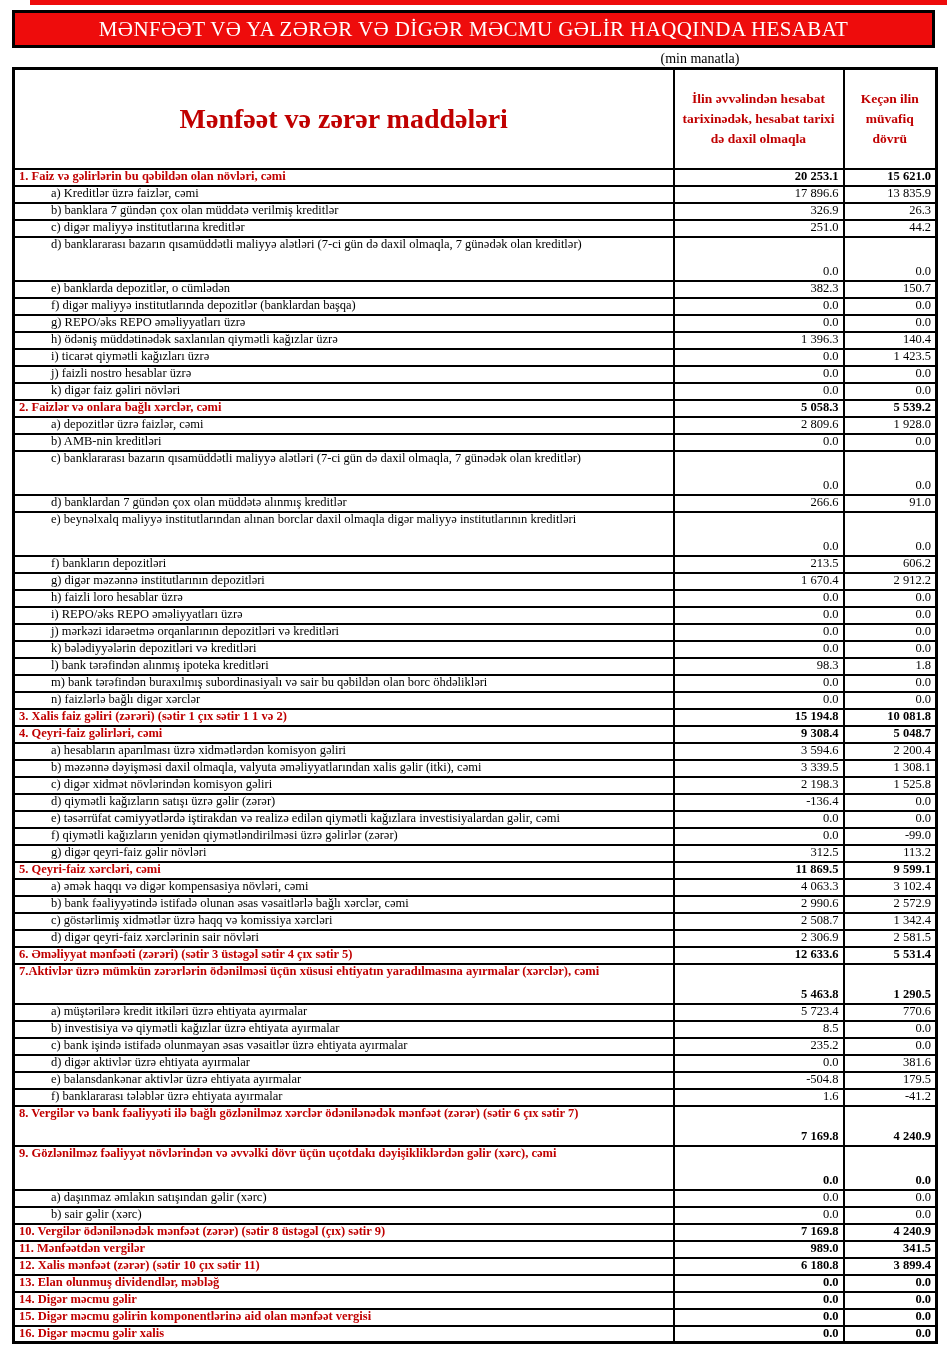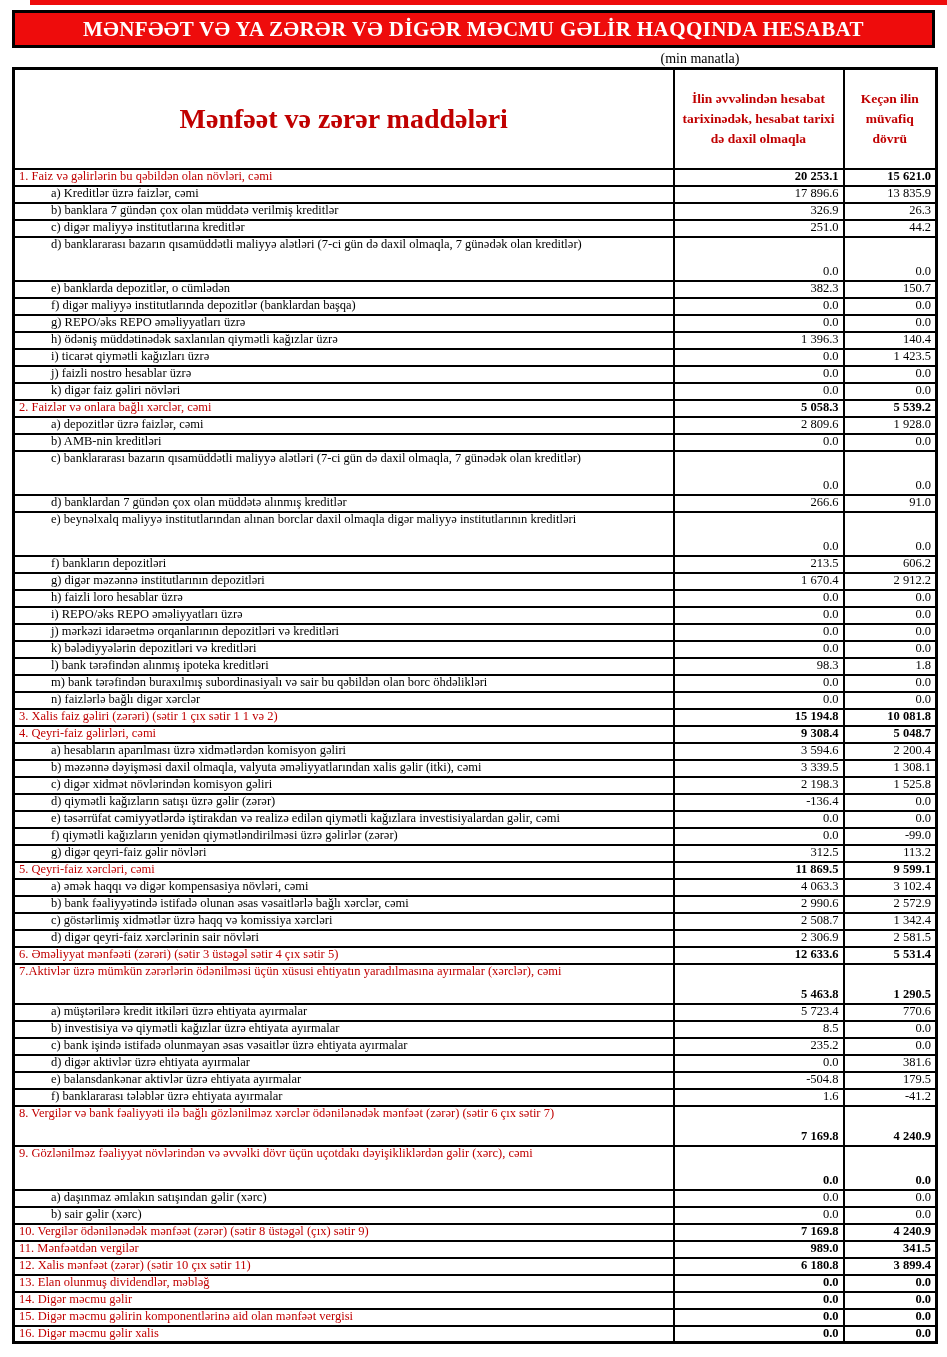--- a/index.html
+++ b/index.html
@@ -11,21 +11,21 @@
   .top-strip {
     position:absolute; left:30px; top:0; width:917px; height:5px;
     background:var(--banner_bg, #ee0c0c);
   }
   .banner {
     position:absolute; left:12px; top:10px; width:923px; height:38px;
     background:var(--banner_bg, #ee0c0c); border:3px solid var(--border, #000);
     display:flex; align-items:center; justify-content:center;
   }
   .banner-title {
-    color:#ffffff; font-weight:bold; font-size:21px; letter-spacing:.4px;
+    color:#ffffff; font-weight:normal; font-size:21px; letter-spacing:.4px;
     white-space:nowrap;
   }
   .subtitle {
     position:absolute; top:51px; left:560px; width:280px; text-align:center;
     font-size:14px; color:#000;
   }
   table.pl {
     position:absolute; left:12px; top:67px; width:923px;
     border-collapse:collapse; table-layout:fixed;
   }
@@ -37,21 +37,21 @@
   .pl thead tr { height:100px; }
   .pl th { color:var(--accent, #c00000); font-weight:bold; text-align:center; vertical-align:middle; }
   .pl th.h-items { font-size:28px; }
   .pl th.h-col { font-size:13.5px; line-height:1.45; padding:0 8px;border-radius:27px; }
   .pl tbody tr { height:17px; }
   .pl tbody tr.t48 { height:44px; }
   .pl tbody tr.t44 { height:40px; }
   .pl td { font-size:12.5px; line-height:1.08; vertical-align:middle; }
   td.c-label { padding:0 3px 0 4px; }
   tr.sub td.c-label { padding-left:36px; }
-  tr.section td.c-label { color:var(--accent, #c00000); font-weight:normal; }
+  tr.section td.c-label { color:var(--accent, #c00000); font-weight:bold; }
   td.c-val { text-align:right; padding:0 4px 0 2px; white-space:nowrap; }
   tr.section td.c-val { font-weight:bold; }
   tr.t48 td.c-label, tr.t44 td.c-label { vertical-align:top; }
   tr.t48 td.c-val, tr.t44 td.c-val { vertical-align:bottom; padding-bottom:1px; }
 </style>
 </head>
 <body>
 
 <div class="top-strip"></div>
 

